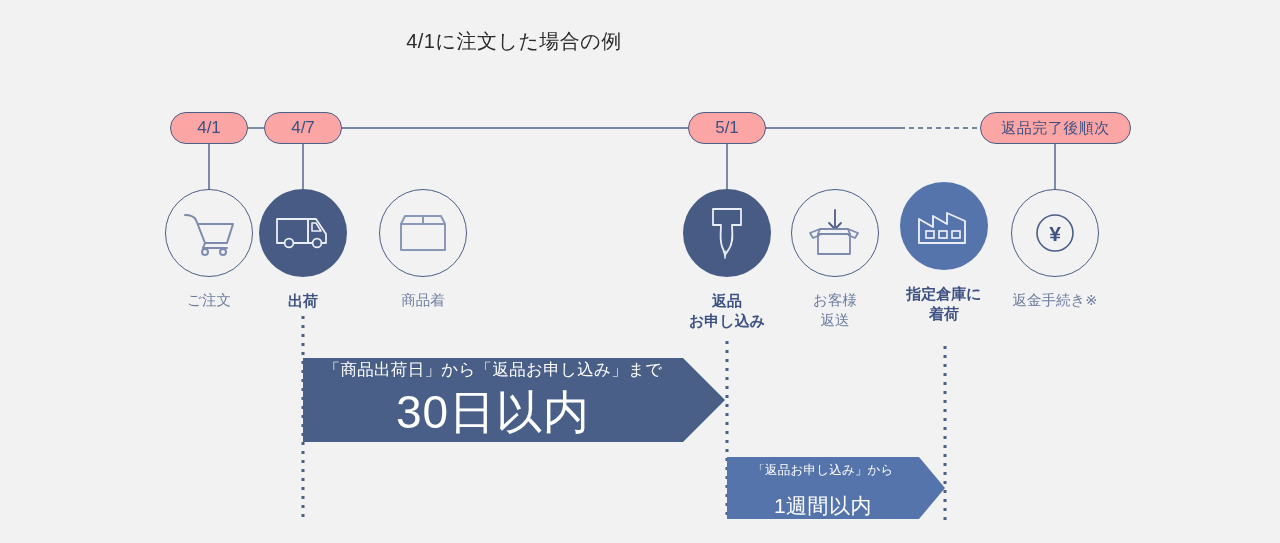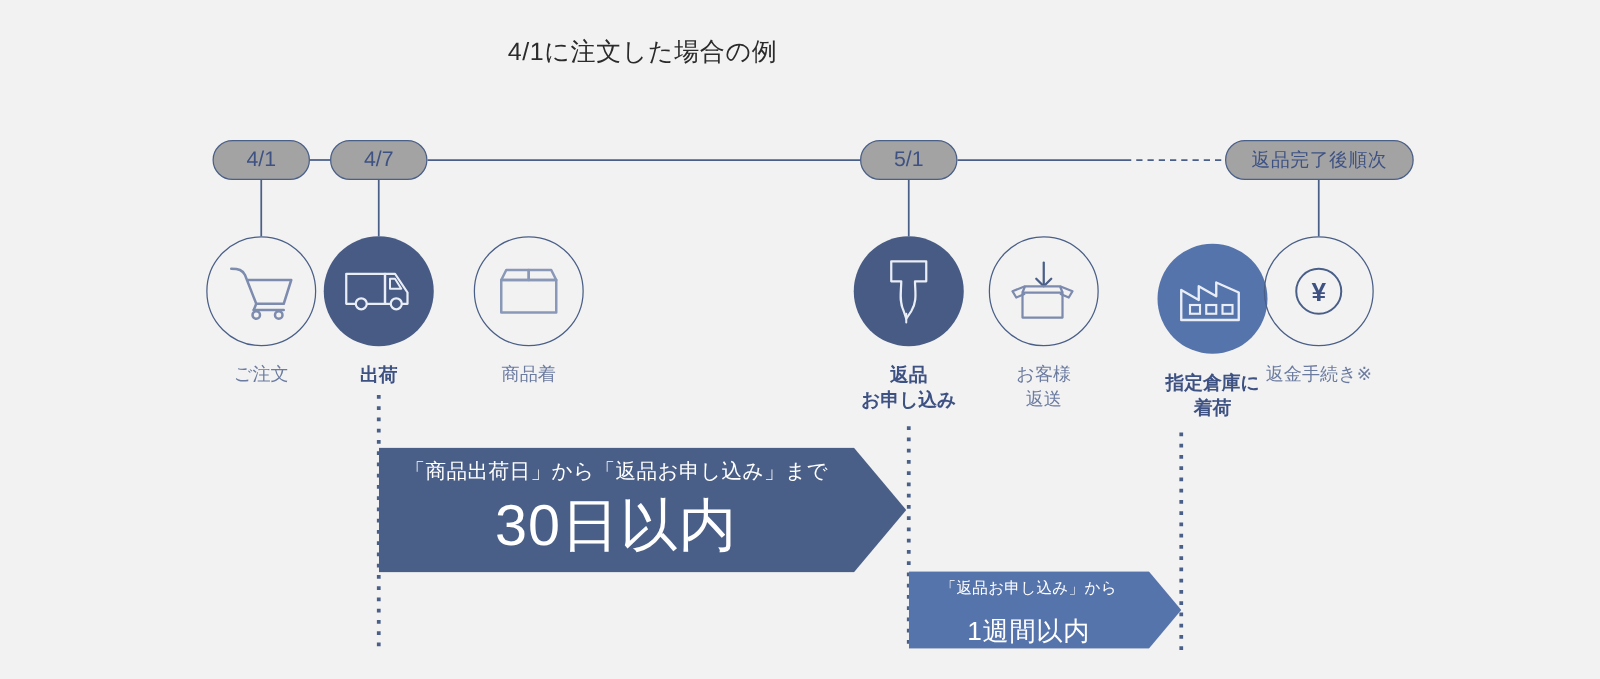--- a/index.html
+++ b/index.html
@@ -40,21 +40,21 @@
     width: 1280px;
     height: 543px;
     pointer-events: none;
   }
   
   .pill {
     position: absolute;
     height: 32px;
     border: 1.6px solid #4a5f87;
     border-radius: 17px;
-    background: #a3a3a3;
+    background: #fca5a5;
     display: flex;
     align-items: center;
     justify-content: center;
     color: #3d5183;
     font-size: 17px;
     font-weight: 500;
     box-sizing: border-box;
     white-space: nowrap;
     text-align: center;
   }
@@ -224,21 +224,21 @@
         <path d="M8 4 L36 4 L36 20 L27 20 C27 28 29 36 24 44 L20 50 L18 44 C14 36 16 28 16 20 L8 20 Z" fill="none" stroke="#e9edf5" stroke-width="1.8" stroke-linejoin="round"></path>
         <line x1="20" y1="46" x2="20" y2="53" stroke="#e9edf5" stroke-width="1.6" stroke-linecap="round"></line>
       </svg>
     </div>
     <div class="label strong">
       <span>返品</span><br>
       <span>お申し込み</span>
     </div>
   </div>
 
-  <div class="node" style="left:900px; top:195px;margin-left:26px;">
+  <div class="node" style="left:900px; top:182px;">
     <div class="circle filled-light">
       <svg width="58" height="42" viewBox="0 0 58 42">
         <path d="M4 38 L4 14 L18 22 L18 11 L32 19 L32 8 L50 16 L50 38 Z" fill="none" stroke="#e9edf5" stroke-width="1.9" stroke-linejoin="round"></path>
         <rect x="11" y="26" width="8" height="7" fill="none" stroke="#e9edf5" stroke-width="1.7"></rect>
         <rect x="24" y="26" width="8" height="7" fill="none" stroke="#e9edf5" stroke-width="1.7"></rect>
         <rect x="37" y="26" width="8" height="7" fill="none" stroke="#e9edf5" stroke-width="1.7"></rect>
       </svg>
     </div>
     <div class="label strong">
       <span>指定倉庫に</span><br>
@@ -251,21 +251,21 @@
       <svg width="60" height="60" viewBox="0 0 60 60">
         <circle cx="30" cy="30" r="18" fill="none" stroke="#4a5f87" stroke-width="1.6"></circle>
         <text x="30" y="38" text-anchor="middle" font-family="'Liberation Sans', sans-serif" font-size="21" font-weight="bold" fill="#3d5183">¥</text>
       </svg>
     </div>
     <div class="label normal">
       <span>返金手続き※</span>
     </div>
   </div>
 
-  <div class="banner banner-big" style="left:303px; top:358px; width:422px; height:100px;">
+  <div class="banner banner-big" style="left:303px; top:358px; width:422px; height:84px;">
     <div class="inner">
       <span class="small">「商品出荷日」から「返品お申し込み」まで</span>
       <span class="big">30日以内</span>
     </div>
   </div>
 
   <div class="banner banner-small" style="left:727px; top:457px; width:218px; height:62px;align-items:flex-end;">
     <div class="inner">
       <span class="small">「返品お申し込み」から</span>
       <span class="big">1週間以内</span>

